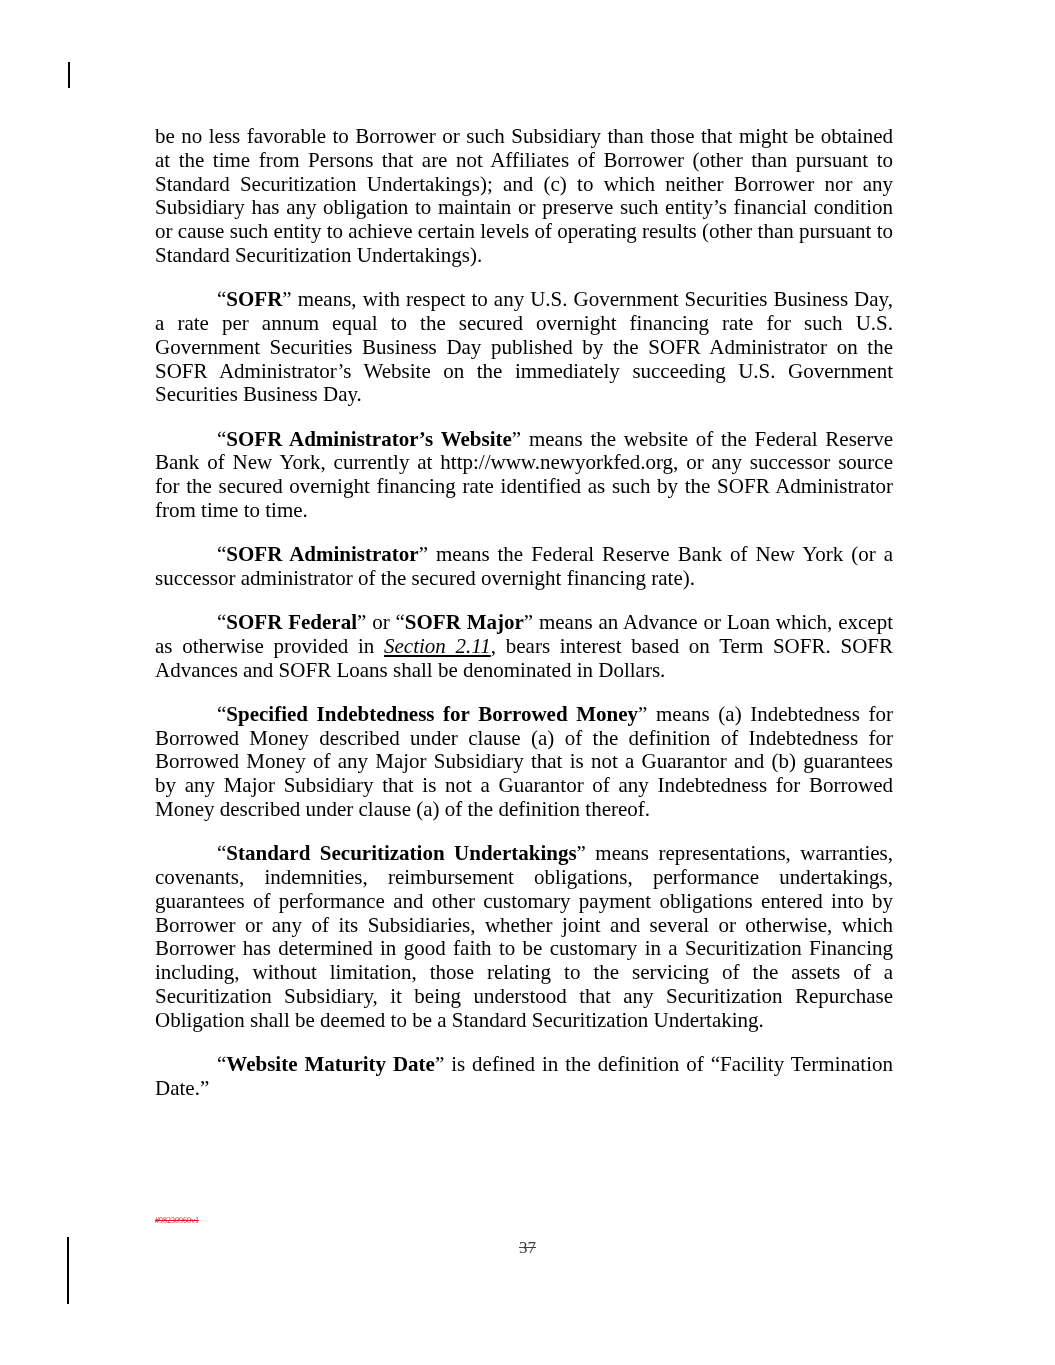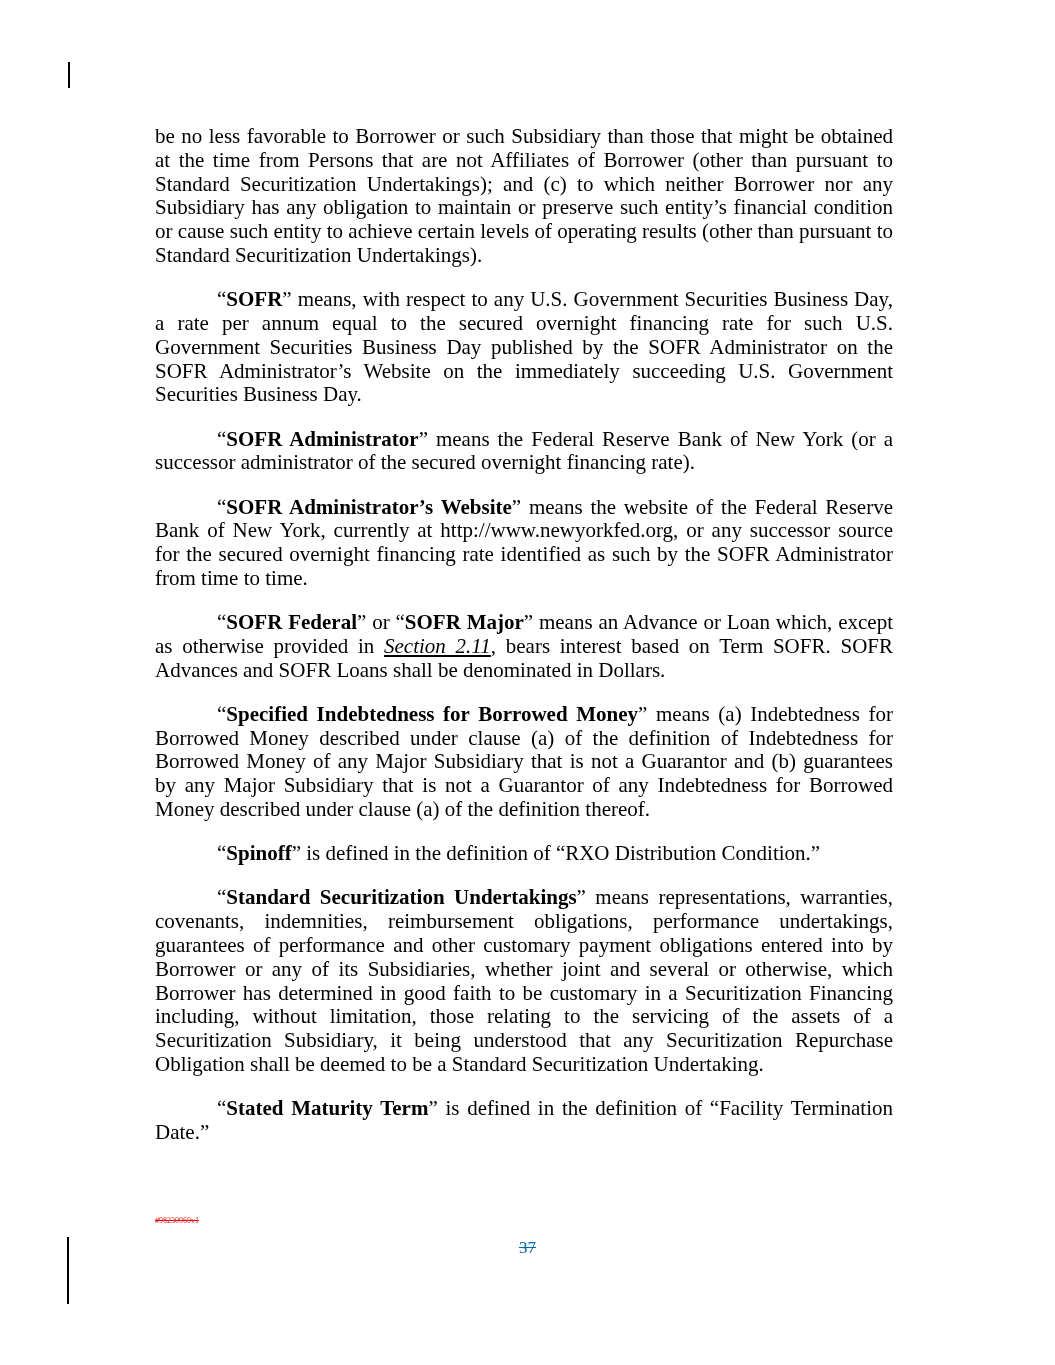--- a/index.html
+++ b/index.html
@@ -48,21 +48,21 @@
       text-decoration: underline;
       font-style: italic;
     }
     .page-number {
       position: absolute;
       left: 0;
       width: 1055px;
       top: 1238px;
       text-align: center;
       font-size: 17px;
-      color: #0369a1;
+      color: #404040;
       text-decoration: line-through;
     }
     .doc-id {
       position: absolute;
       left: 155px;
       top: 1216px;
       font-size: 8px;
       color: #e8161b;
       text-decoration: line-through;
     }
@@ -72,31 +72,30 @@
 
 <div class="change-bar bar-top"></div>
 <div class="change-bar bar-bottom"></div>
 
 <div class="content">
 
   <p class="para">be no less favorable to Borrower or such Subsidiary than those that might be obtained at the time from Persons that are not Affiliates of Borrower (other than pursuant to Standard Securitization Undertakings); and (c) to which neither Borrower nor any Subsidiary has any obligation to maintain or preserve such entity’s financial condition or cause such entity to achieve certain levels of operating results (other than pursuant to Standard Securitization Undertakings).</p>
 
   <p class="para indent"><span>“</span><span class="term">SOFR</span><span>”</span><span> means, with respect to any U.S. Government Securities Business Day, a rate per annum equal to the secured overnight financing rate for such U.S. Government Securities Business Day published by the SOFR Administrator on the SOFR Administrator’s Website on the immediately succeeding U.S. Government Securities Business Day.</span></p>
 
+  <p class="para indent"><span>“</span><span class="term">SOFR Administrator’s Website</span><span>”</span><span> means the website of the Federal Reserve Bank of New York, currently at http://www.newyorkfed.org, or any successor source for the secured overnight financing rate identified as such by the SOFR Administrator from time to time.</span></p>
+
   <p class="para indent"><span>“</span><span class="term">SOFR Administrator</span><span>”</span><span> means the Federal Reserve Bank of New York (or a successor administrator of the secured overnight financing rate).</span></p>
-
-  <p class="para indent"><span>“</span><span class="term">SOFR Administrator’s Website</span><span>”</span><span> means the website of the Federal Reserve Bank of New York, currently at http://www.newyorkfed.org, or any successor source for the secured overnight financing rate identified as such by the SOFR Administrator from time to time.</span></p>
 
   <p class="para indent"><span>“</span><span class="term">SOFR Federal</span><span>”</span><span> or “</span><span class="term">SOFR Major</span><span>”</span><span> means an Advance or Loan which, except as otherwise provided in </span><span class="xref">Section 2.11</span><span>, bears interest based on Term SOFR. SOFR Advances and SOFR Loans shall be denominated in Dollars.</span></p>
 
   <p class="para indent"><span>“</span><span class="term">Specified Indebtedness for Borrowed Money</span><span>”</span><span> means (a) Indebtedness for Borrowed Money described under clause (a) of the definition of Indebtedness for Borrowed Money of any Major Subsidiary that is not a Guarantor and (b) guarantees by any Major Subsidiary that is not a Guarantor of any Indebtedness for Borrowed Money described under clause (a) of the definition thereof.</span></p>
 
-  <p class="para indent"><span>“</span><span class="term">Spinoff</span><span>”</span><span> is defined in the definition of “RXO Distribution Condition.”</span></p>
 
 
   <p class="para indent"><span>“</span><span class="term">Standard Securitization Undertakings</span><span>”</span><span> means representations, warranties, covenants, indemnities, reimbursement obligations, performance undertakings, guarantees of performance and other customary payment obligations entered into by Borrower or any of its Subsidiaries, whether joint and several or otherwise, which Borrower has determined in good faith to be customary in a Securitization Financing including, without limitation, those relating to the servicing of the assets of a Securitization Subsidiary, it being understood that any Securitization Repurchase Obligation shall be deemed to be a Standard Securitization Undertaking.</span></p>
 
-  <p class="para indent"><span>“</span><span class="term">Stated Maturity Term</span><span>”</span><span> is defined in the definition of “Facility Termination Date.”</span></p>
+  <p class="para indent"><span>“</span><span class="term">Website Maturity Date</span><span>”</span><span> is defined in the definition of “Facility Termination Date.”</span></p>
 
 </div>
 
 <div class="page-number">37</div>
 <div class="doc-id">#98230960v1</div>
 
 </body></html>

